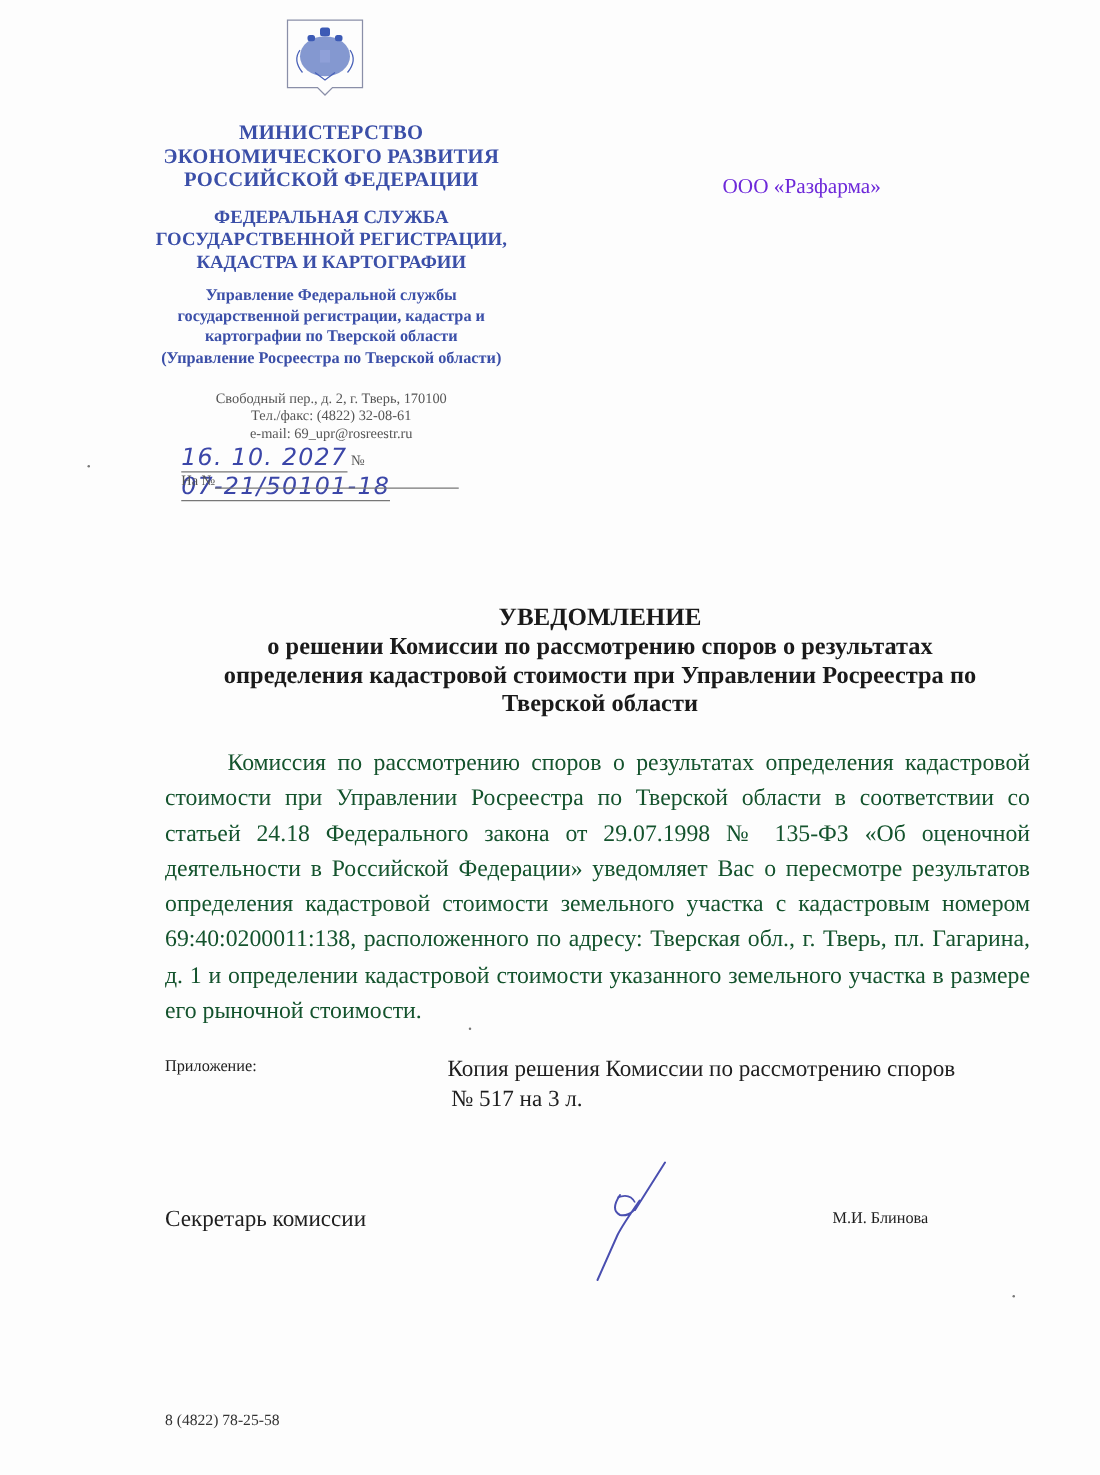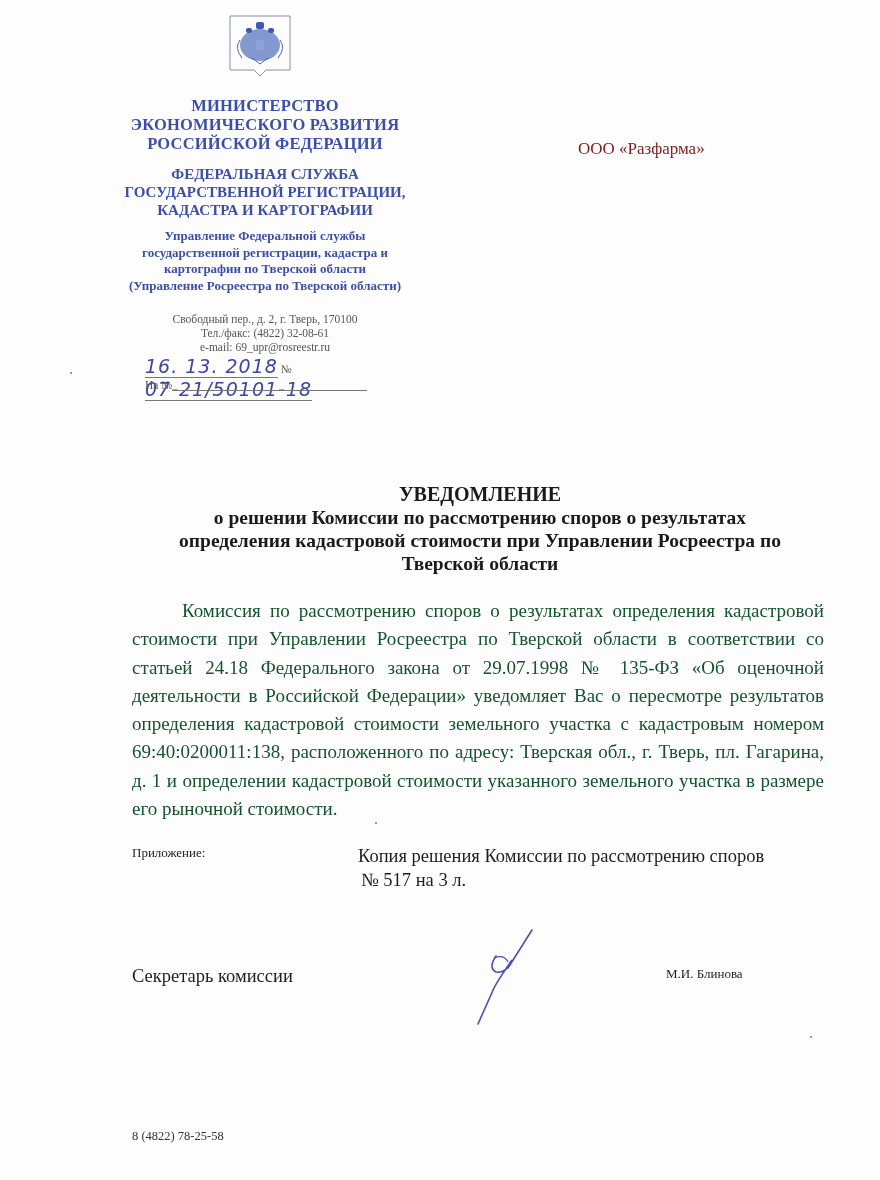--- a/index.html
+++ b/index.html
@@ -13,21 +13,21 @@
   .hdr1 { top: 96px; font-size: 16.5px; line-height: 19px; letter-spacing: 0.2px; }
   .hdr2 { top: 165px; font-size: 15px; line-height: 18px; }
   .hdr3 { top: 228px; font-size: 13px; line-height: 16.5px; }
   .contact { left: 120px; width: 290px; top: 312px; font-size: 11.5px; line-height: 14px; color: #555; }
   .contact div { text-align: center; }
   .regline { left: 145px; top: 355px; width: 290px; height: 22px; font-size: 11.5px; color: #555; }
   .hand { font-family: "DejaVu Sans", sans-serif; font-style: italic; color: #3b46a8; font-size: 19px; letter-spacing: 1px; }
   .uline { display:inline-block; border-bottom: 1px solid #777; }
   .onum { left: 145px; top: 378px; font-size: 11.5px; color: #555; }
   .onum .line { display:inline-block; width: 195px; border-bottom: 1px solid #777; height: 12px; vertical-align: bottom; }
-  .recipient { left: 578px; top: 139px; font-size: 17px; color: #7f1d1d; }
+  .recipient { left: 578px; top: 139px; font-size: 17px; color: #6d28d9; }
   .title-block { left: 140px; width: 680px; top: 483px; text-align: center; font-weight: bold; font-size: 19.5px; line-height: 23px; color: #1a1a1a; }
   .title-main { font-size: 20px; }
   .body-text { left: 132px; width: 692px; top: 597px; font-size: 19px; line-height: 28.3px; text-align: justify; text-indent: 50px; color: #14532d; }
   .att-label { left: 132px; top: 845px; font-size: 13px; }
   .att-text { left: 358px; top: 845px; width: 470px; font-size: 18.5px; line-height: 23.5px; }
   .att-text div:nth-child(n+2) { padding-left: 3px; }
   .sig-role { left: 132px; top: 966px; font-size: 18.5px; }
   .sig-name { left: 666px; top: 966px; font-size: 13px; }
   .signature { left: 468px; top: 928px; width: 70px; height: 100px; }
   .phone { left: 132px; top: 1129px; font-size: 12.5px; color: #333; }
@@ -73,21 +73,21 @@
   <div>(Управление Росреестра по Тверской области)</div>
 </div>
 
 <div class="abs contact">
   <div>Свободный пер., д. 2, г. Тверь, 170100</div>
   <div>Тел./факс: (4822) 32-08-61</div>
   <div>e-mail: 69_upr@rosreestr.ru</div>
 </div>
 
 <div class="abs regline">
-  <span class="uline hand">16. 13. 2018</span>
+  <span class="uline hand">16. 10. 2027</span>
   <span>№</span>
   <span class="uline hand">07-21/50101-18</span>
 </div>
 <div class="abs onum">
   <span>На №</span><span class="line"></span>
 </div>
 
 <div class="abs recipient">ООО «Разфарма»</div>
 
 <div class="abs title-block">

